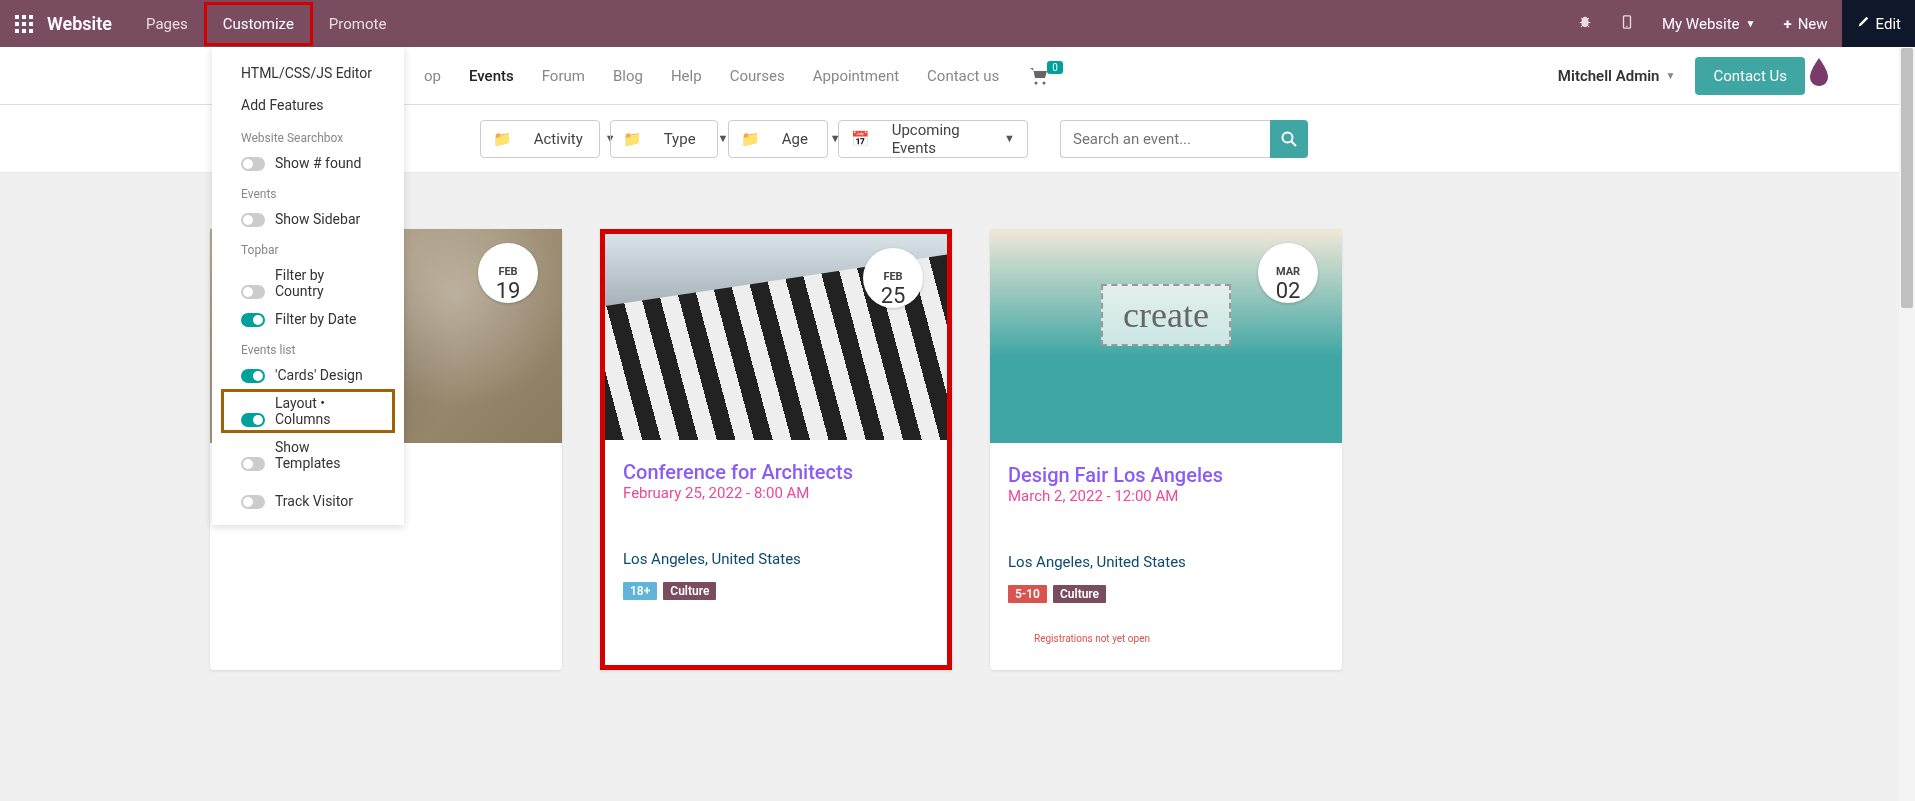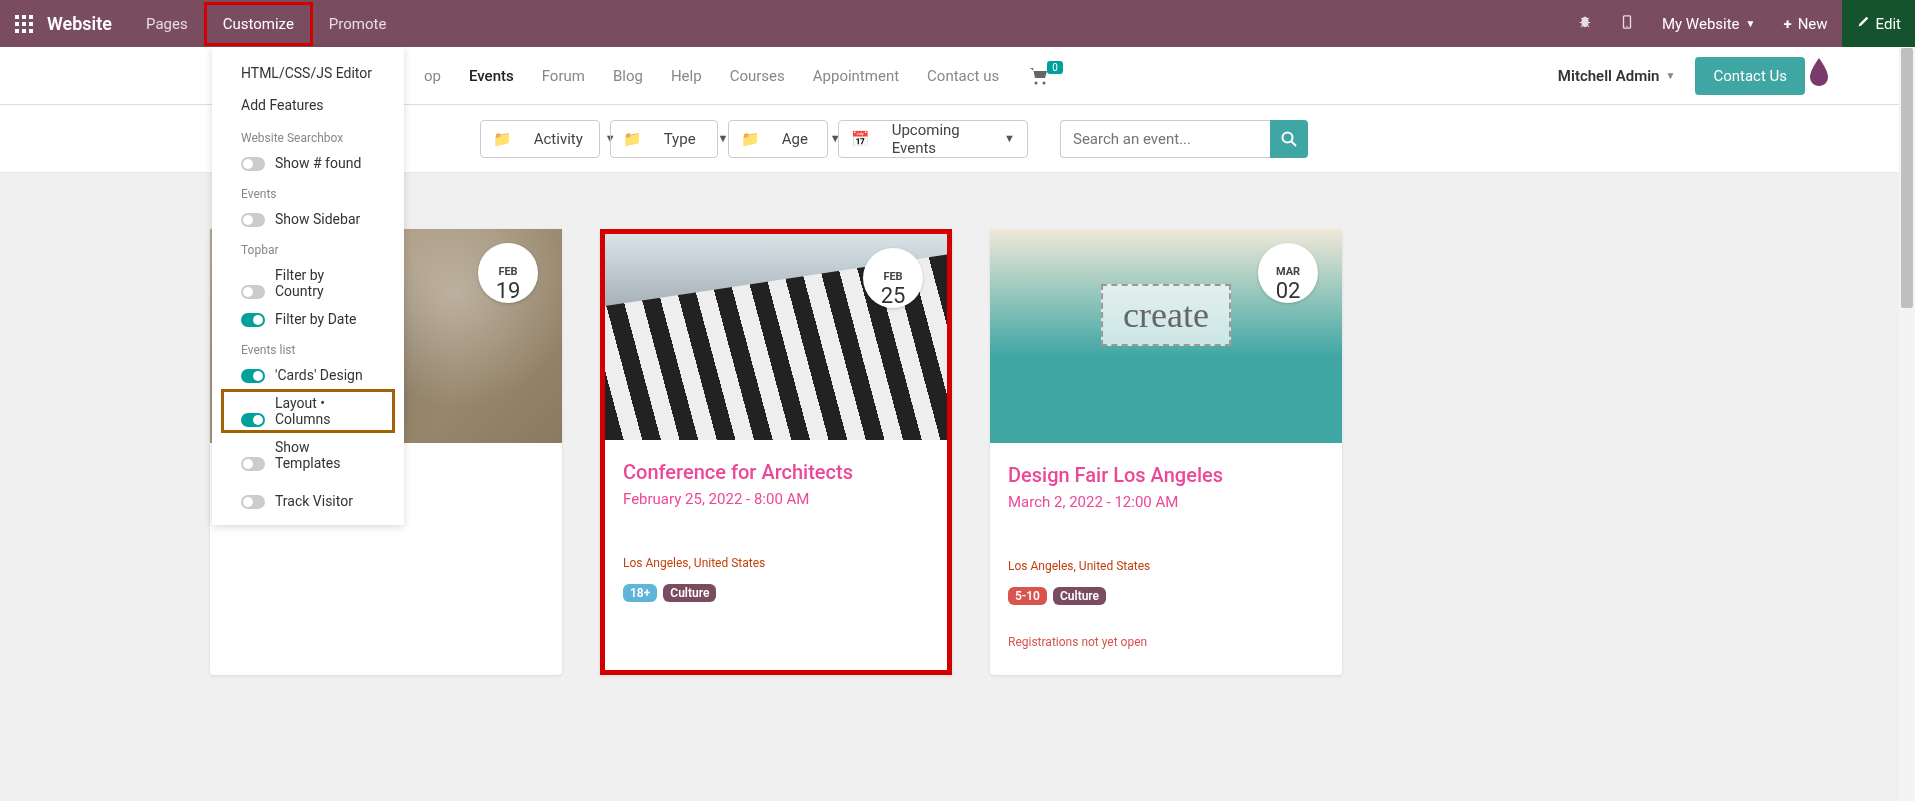--- a/index.html
+++ b/index.html
@@ -8,21 +8,21 @@
 .topbar { background: #7a4c5f; height: 47px; display: flex; align-items: center; color: #fff; font-size: 15px; }
 .topbar-left { display: flex; align-items: center; gap: 0; }
 .app-icon { width: 47px; display: flex; align-items: center; justify-content: center; }
 .app-icon svg { fill: #fff; }
 .brand { font-weight: 600; font-size: 18px; padding: 0 18px 0 0; }
 .topbar-menu { display: flex; }
 .topbar-item { padding: 13px 16px; cursor: pointer; color: #e8dce2; }
 .topbar-item.active { border: 3px solid #d40000; color: #fff; padding: 10px 16px; }
 .topbar-right { margin-left: auto; display: flex; align-items: center; justify-content: flex-end; }
 .tr-btn { padding: 0 14px; height: 47px; display: flex; align-items: center; cursor: pointer; gap: 6px; }
-.tr-btn.teal { background: #14532d; }
+.tr-btn.teal { background: #0f172a; }
 .tr-icon svg { fill: #e8dce2; width: 14px; height: 14px; }
 
 .dropdown-panel { position: absolute; top: 47px; left: 212px; width: 192px; background: #fff; box-shadow: 0 2px 8px rgba(0,0,0,.15); padding: 10px 9px; font-size: 14px; z-index: 100; }
 .dd-item { padding: 8px 20px; cursor: pointer; color: #333; }
 .dd-section { padding: 10px 20px 4px; font-size: 12px; color: #888; }
 .dd-toggle { padding: 6px 20px; display: flex; align-items: flex-end; gap: 10px; cursor: pointer; color: #333; }
 .dd-toggle.highlight { border: 3px solid #a16207; margin: 0; padding: 3px 17px; }
 .toggle-sw { width: 24px; height: 14px; border-radius: 8px; background: #ccc; position: relative; flex-shrink: 0; }
 .toggle-sw::after { content: ''; position: absolute; width: 10px; height: 10px; border-radius: 50%; background: #fff; top: 2px; left: 2px; transition: left .1s; }
 .toggle-sw.on { background: #00a09d; }
@@ -53,29 +53,29 @@
 
 .content { padding: 56px 0 40px 210px; display: flex; gap: 38px; max-width: 1540px; }
 .card { background: #fff; width: 352px; border-radius: 4px; box-shadow: 0 1px 3px rgba(0,0,0,.1); position: relative; overflow: visible; }
 .card.highlighted { border: 5px solid #d40000; border-radius: 0; }
 .card.highlighted .card-img { height: 206px; }
 .card-img { height: 214px; background: #c8c1b4; position: relative; overflow: hidden; }
 .date-badge { position: absolute; top: 14px; right: 24px; width: 60px; height: 60px; border-radius: 50%; background: #fff; display: flex; flex-direction: column; align-items: center; justify-content: flex-end; box-shadow: 0 1px 3px rgba(0,0,0,.2); }
 .date-mon { font-size: 11px; font-weight: 700; color: #444; }
 .date-day { font-size: 22px; color: #333; }
 .card-body { padding: 20px 18px 26px; }
-.card-title { font-size: 20px; color: #ec4899; margin-bottom: 6px; font-weight: 500; }
+.card-title { font-size: 20px; color: #8b5cf6; font-weight: 500; }
 .card-date { font-size: 15px; color: #ec4899; margin-bottom: 4px; }
-.card-loc { font-size: 12px; color: #c2410c; margin-bottom: 14px; margin-top: 48px; }
+.card-loc { font-size: 15px; color: #0c4a6e; margin-bottom: 14px; margin-top: 48px; }
 .tags { display: flex; gap: 6px; }
-.tag { font-size: 12px; font-weight: 600; padding: 2px 7px; border-radius: 6px; color: #fff; }
+.tag { font-size: 12px; font-weight: 600; padding: 2px 7px; border-radius: 1px; color: #fff; }
 .tag.blue { background: #5fb4d8; }
 .tag.red { background: #d9534f; }
 .tag.purple { background: #7a4c5f; }
-.reg-note { color: #d9534f; font-size: 12px; margin-top: 30px; }
+.reg-note { color: #d9534f; font-size: 10px; margin-top: 30px; margin-left: 26px; }
 
 .img1 { background: linear-gradient(135deg, #b8a88f 0%, #8a7a5f 100%); }
 .img1::before { content: ''; position: absolute; inset: 0; background: radial-gradient(circle at 70% 30%, rgba(255,255,255,.3) 0%, transparent 40%), radial-gradient(circle at 30% 60%, rgba(0,0,0,.2) 0%, transparent 50%); }
 .img2 { background: linear-gradient(180deg, #d8e4e8 0%, #4a5560 100%); }
 .img2::before { content: ''; position: absolute; inset: 0; background: repeating-linear-gradient(75deg, #222 0px, #222 18px, #eee 18px, #eee 36px); clip-path: polygon(0 35%, 100% 10%, 100% 100%, 0 100%); }
 .img3 { background: linear-gradient(180deg, #f0e8d8 0%, #3fa6a3 60%); }
 .img3::after { content: 'create'; position: absolute; top: 40%; left: 50%; transform: translate(-50%, -50%); font-family: cursive; font-size: 36px; color: #666; border: 2px dashed #999; padding: 8px 20px; background: rgba(255,255,255,.7); }
 
 .scrollbar { position: fixed; right: 0; top: 48px; bottom: 0; width: 16px; background: #f4f4f4; }
 .scroll-thumb { position: absolute; top: 0; right: 2px; width: 12px; height: 260px; background: #c0c0c0; border-radius: 2px; }

